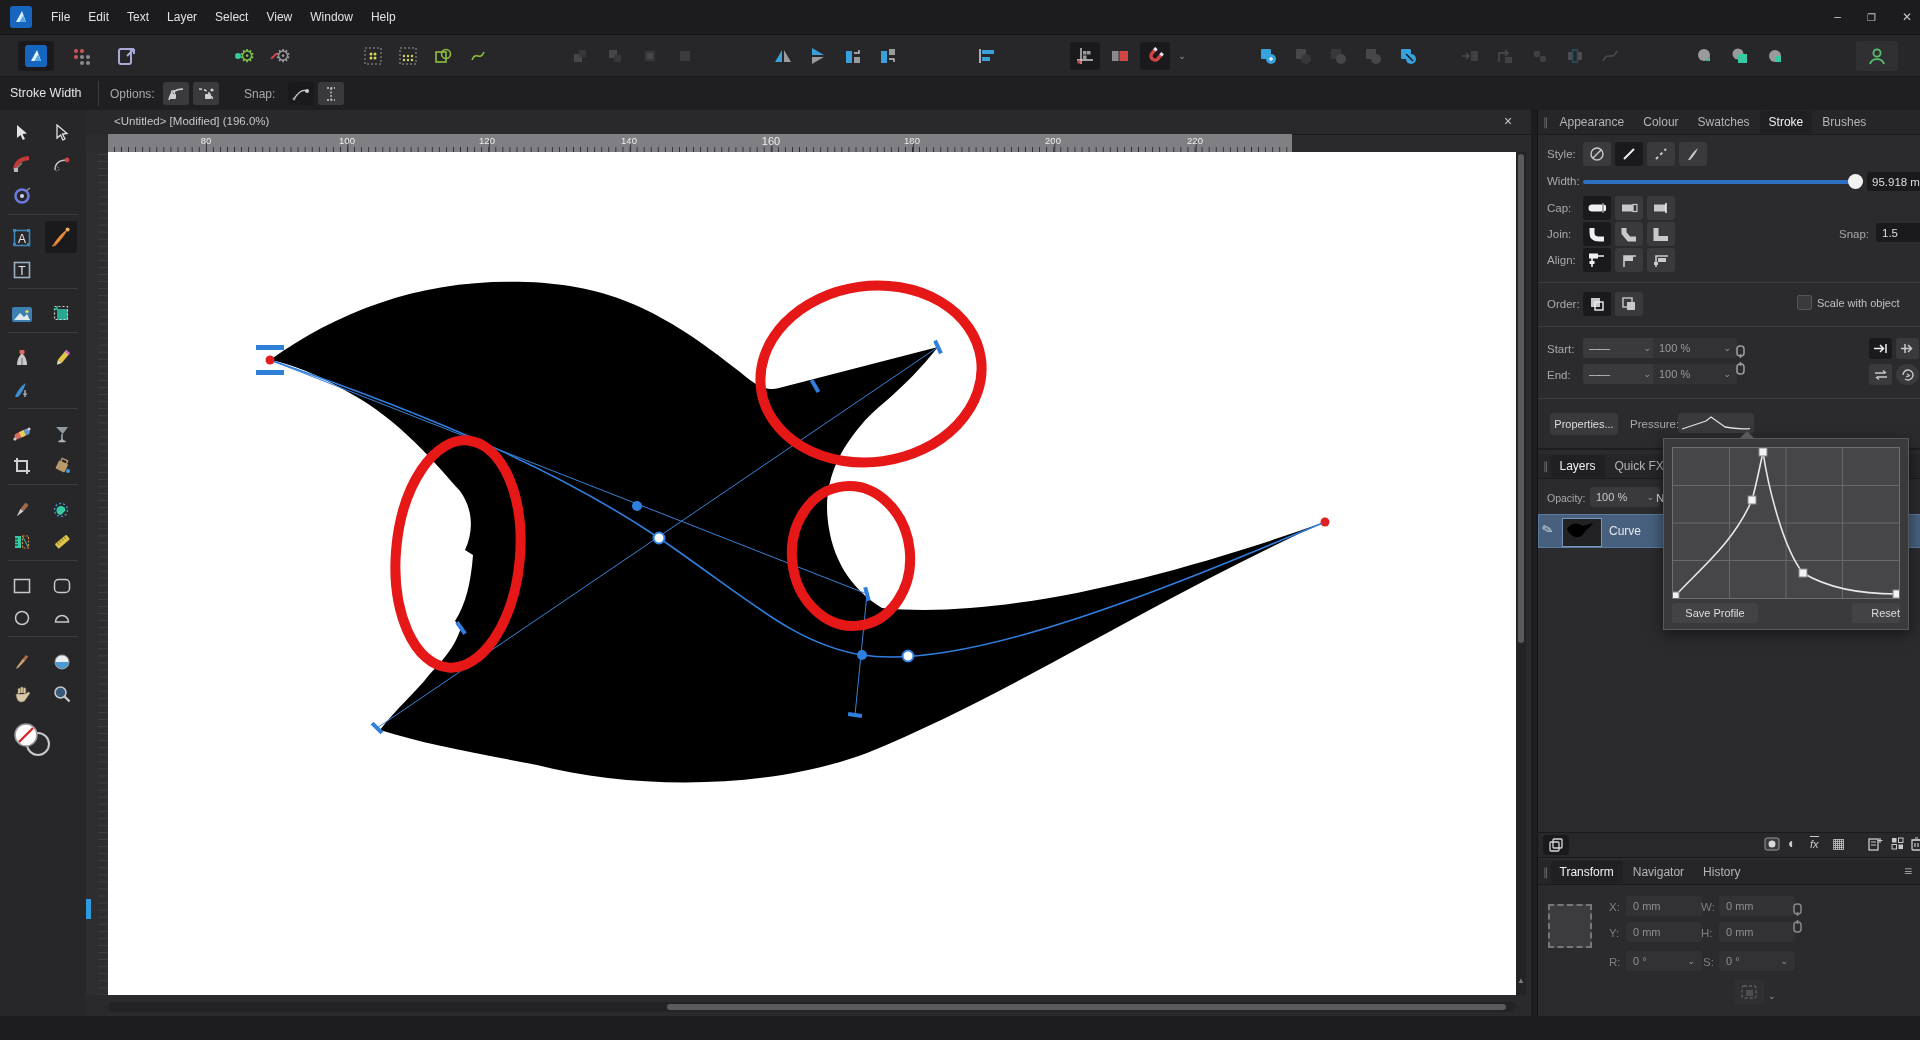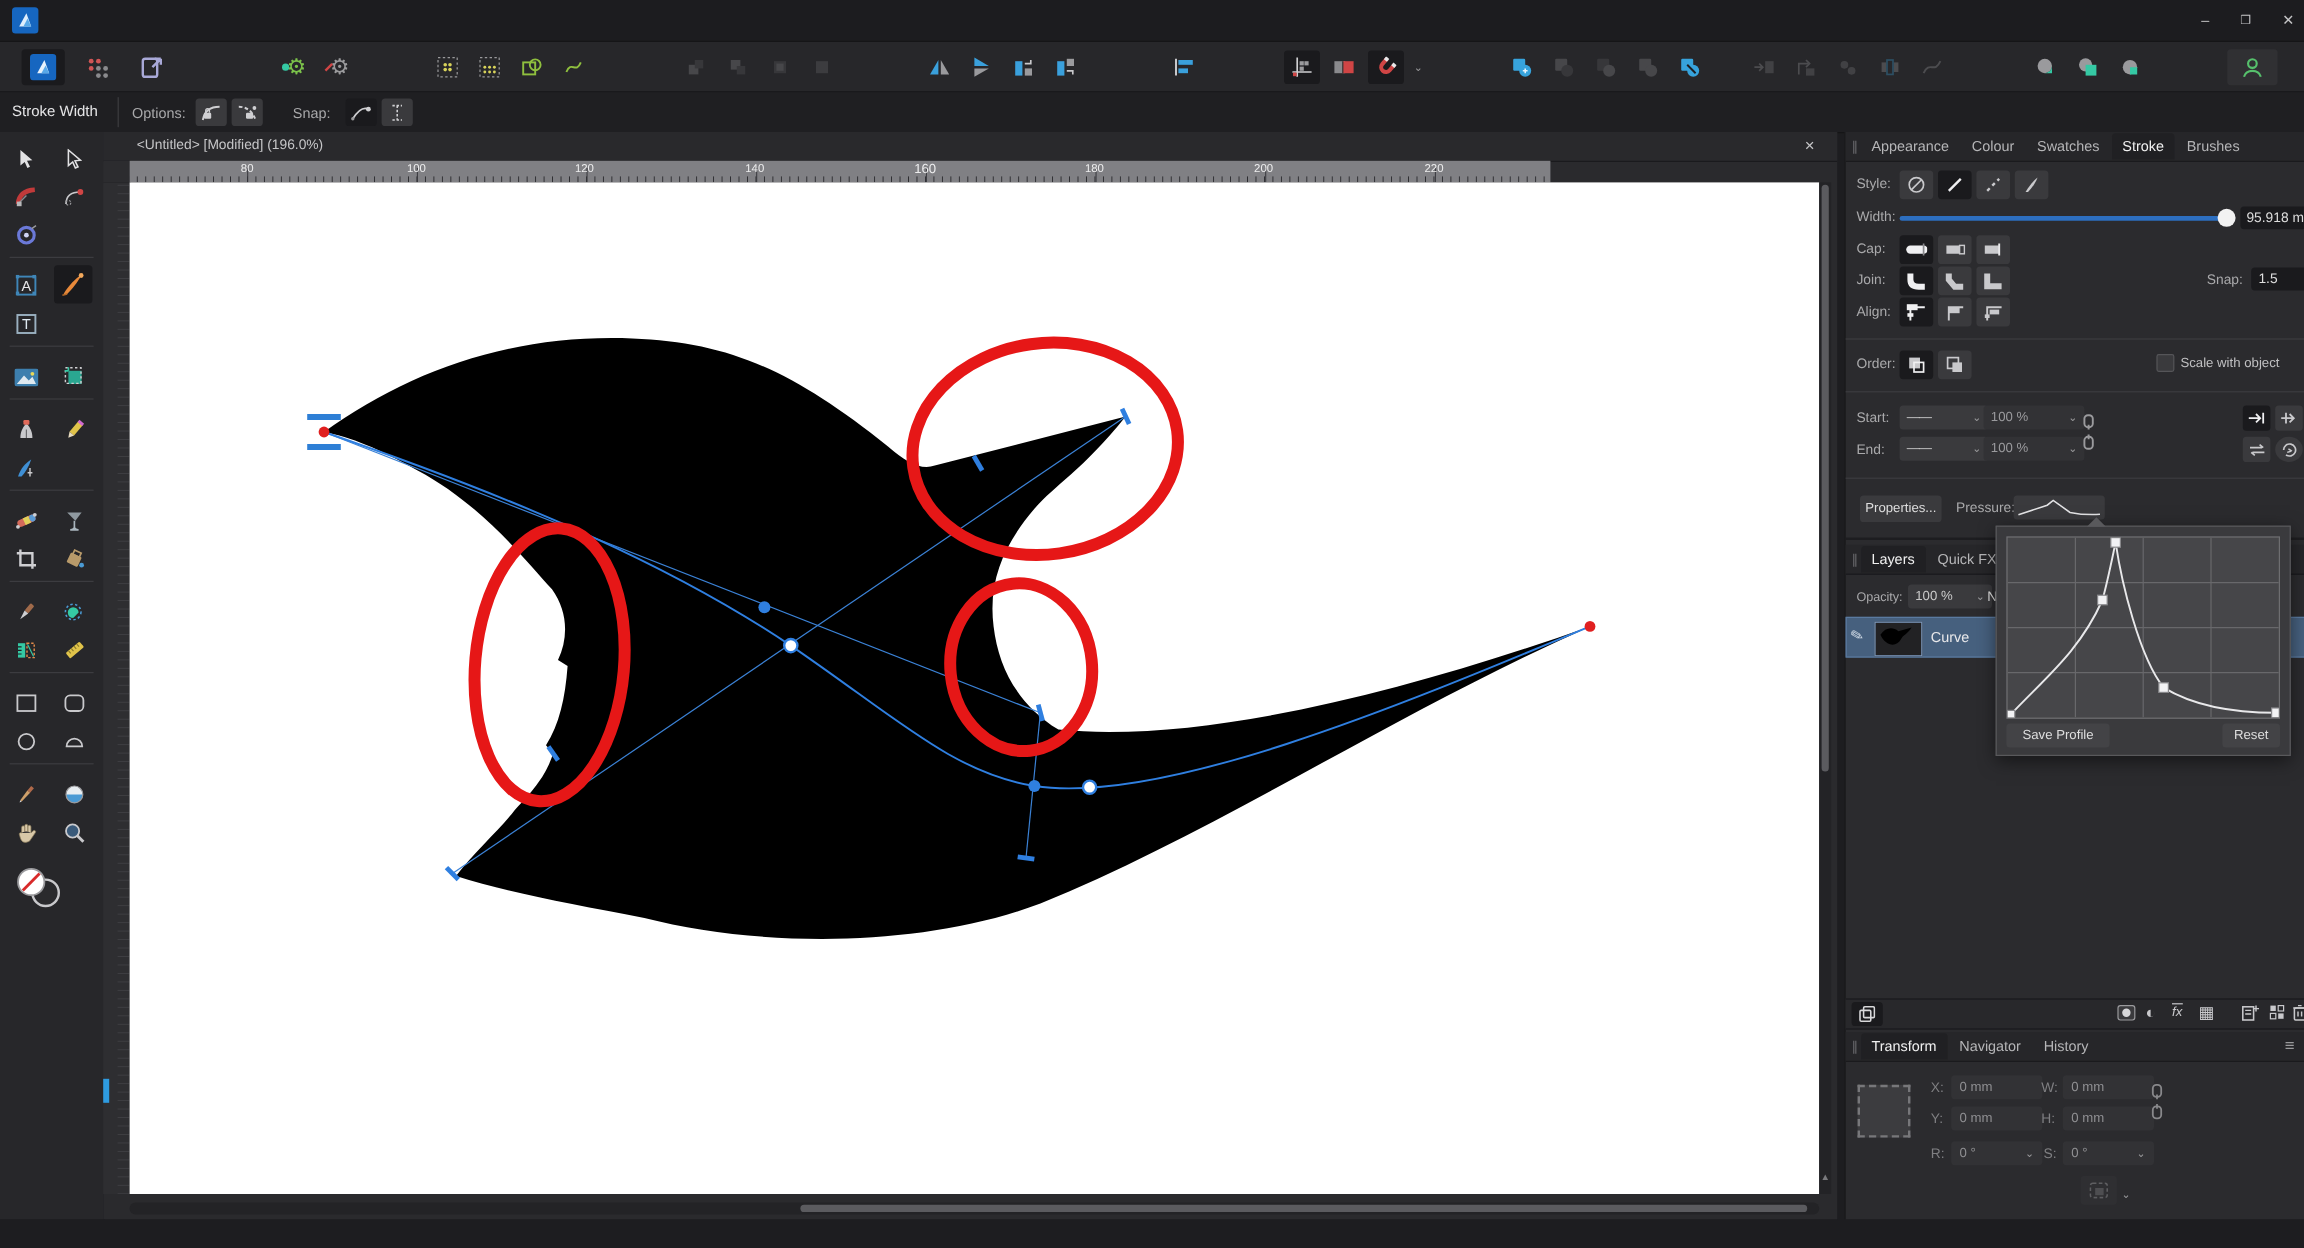--- a/index.html
+++ b/index.html
@@ -31,20 +31,30 @@
 
 <div id="app">
 
   <div class="a" style="left:0;top:0;width:1920px;height:34px;background:#1c1c1f;border-bottom:1px solid #151517;">
     <div class="a" style="left:10px;top:6px;width:22px;height:22px;background:#1666c0;border-radius:3px;">
       <svg width="22" height="22">
           <path d="M6 16 L12 5 L16 16 Z" fill="#dfeefc"></path>
           <path d="M9.5 16 L13 9.5 L16 16 Z" fill="#58a8e8"></path>
         </svg>
     </div>
+    <div class="row a" style="left:42px;top:0;height:34px;gap:0;">
+      <span class="tab" style="color:#e2e2e2;">File</span>
+      <span class="tab" style="color:#e2e2e2;">Edit</span>
+      <span class="tab" style="color:#e2e2e2;">Text</span>
+      <span class="tab" style="color:#e2e2e2;">Layer</span>
+      <span class="tab" style="color:#e2e2e2;">Select</span>
+      <span class="tab" style="color:#e2e2e2;">View</span>
+      <span class="tab" style="color:#e2e2e2;">Window</span>
+      <span class="tab" style="color:#e2e2e2;">Help</span>
+    </div>
     <div class="row a" style="right:8px;top:0;height:34px;gap:26px;font-size:12px;color:#c4c4c6;">
       <span>–</span>
       <span style="font-size:10px;">❐</span>
       <span>✕</span>
     </div>
   </div>
 
   <div class="a" style="left:0;top:35px;width:1920px;height:41px;background:#27272a;border-bottom:1px solid #17171a;">
     <div class="a wellsel" style="left:18px;top:6px;width:36px;height:30px;">
       <svg width="22" height="22">
@@ -948,20 +958,20 @@
             <rect x="75" y="48" width="8" height="8"></rect>
             <rect x="86" y="0" width="8" height="8"></rect>
             <rect x="126" y="121" width="8" height="8"></rect>
             <rect x="220" y="142" width="8" height="8"></rect>
           </g>
         </svg>
       </div>
       <div class="a well" style="left:8px;top:164px;width:86px;height:20px;background:#434346;">
           <span style="font-size:11px;color:#dedede;">Save Profile</span>
         </div>
-      <div class="a well" style="left:188px;top:164px;width:48px;height:20px;background:#434346;">
+      <div class="a well" style="left:188px;top:164px;width:48px;height:20px;background:#434346;justify-content:flex-end;">
           <span style="font-size:11px;color:#dedede;">Reset</span>
         </div>
     </div>
   </div>
 
 
 </div>
 
 </body></html>

